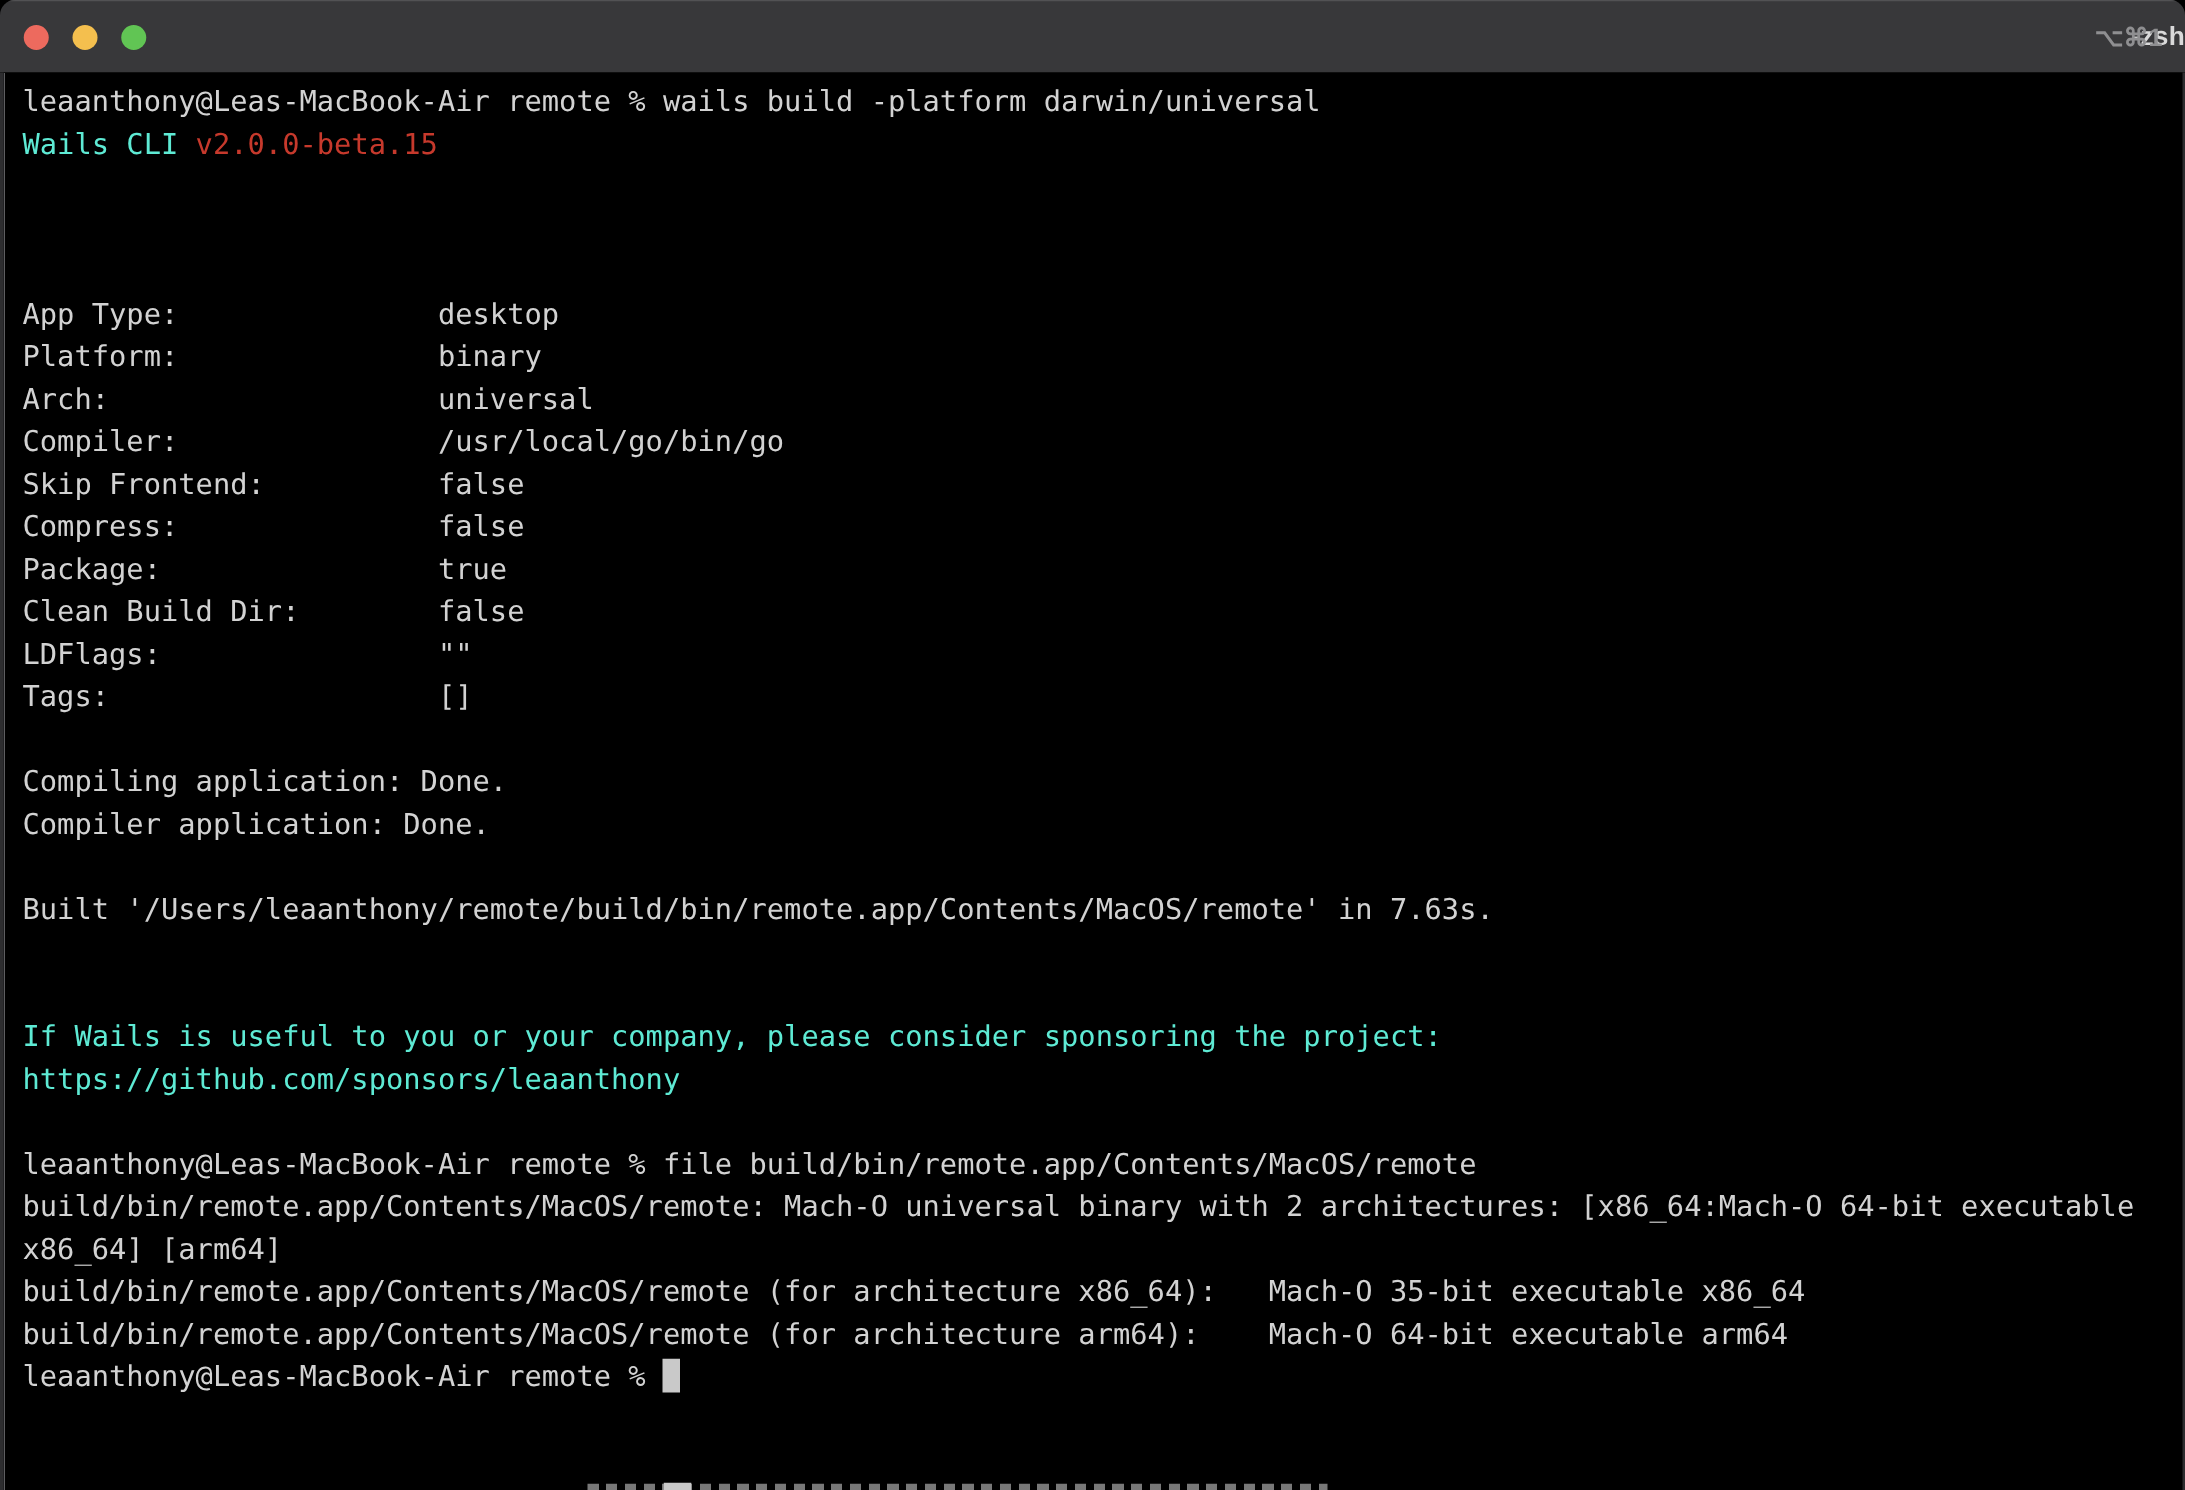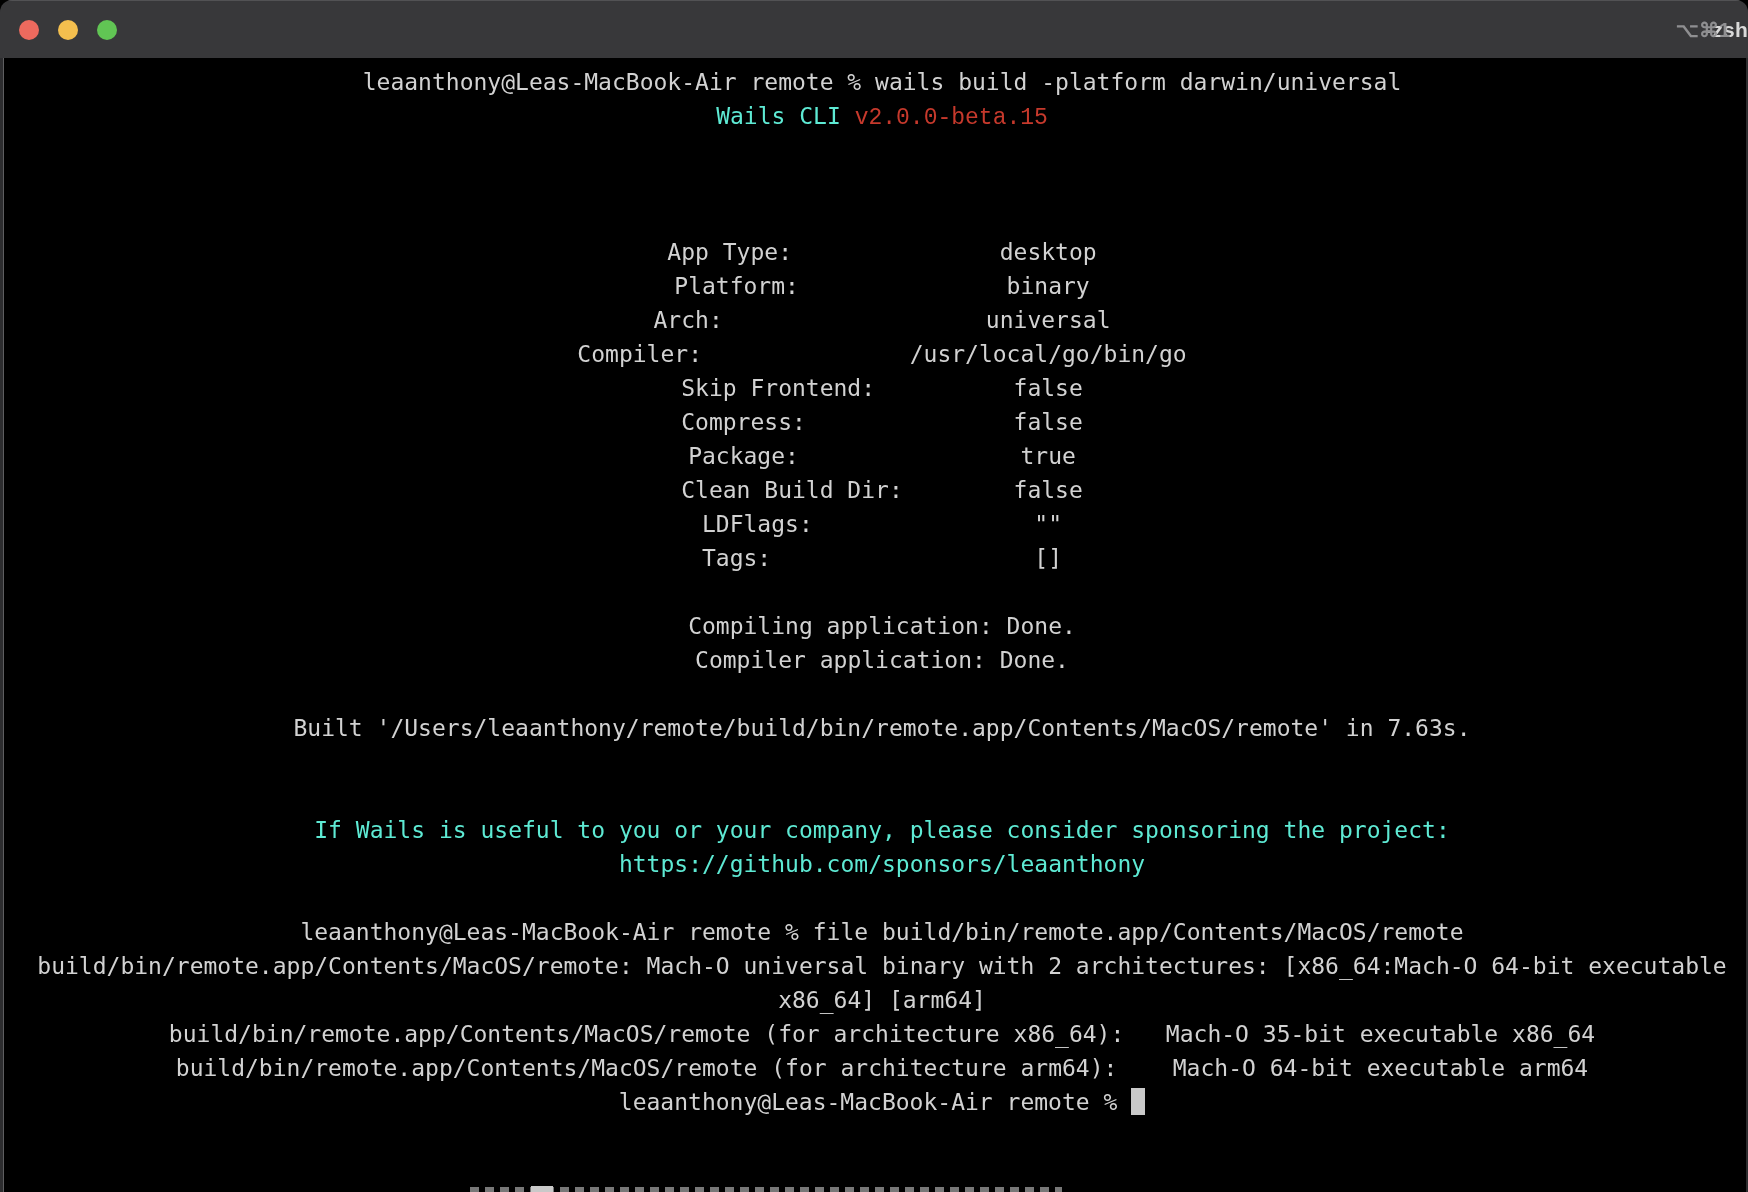--- a/index.html
+++ b/index.html
@@ -35,25 +35,25 @@
     background:#000;
     box-sizing:border-box;
     border-left:3px solid #2d2d2f;
     border-right:2px solid #2d2d2f;
     box-shadow:inset 1px 0 0 #5e5e60;
     padding:7px 0 0 15px;
     overflow:hidden;
   }
   .line{
     height:34px;line-height:34px;font-size:23px;
-    color:#d2d2d2;white-space:pre;text-align:center;
+    color:#d2d2d2;white-space:pre;
   }
   .seg-fg{color:#d2d2d2;}
   .seg-yellow{color:#5eead4;}
-  .seg-red{color:#c6392c;font-family:Liberation Mono, monospace;}
+  .seg-red{color:#c6392c;}
   .cursor{
     display:inline-block;width:14px;height:27px;background:#c9c9c9;
     vertical-align:middle;transform:translateY(-2px);
   }
   .clipped-partial-line{
     position:absolute;left:0;bottom:0;width:100%;height:6px;overflow:hidden;
   }
   .partial-marks{
     position:absolute;left:470px;bottom:0;width:592px;height:5px;
     background:repeating-linear-gradient(90deg,#8d8d8d 0 9px,transparent 9px 15px);

